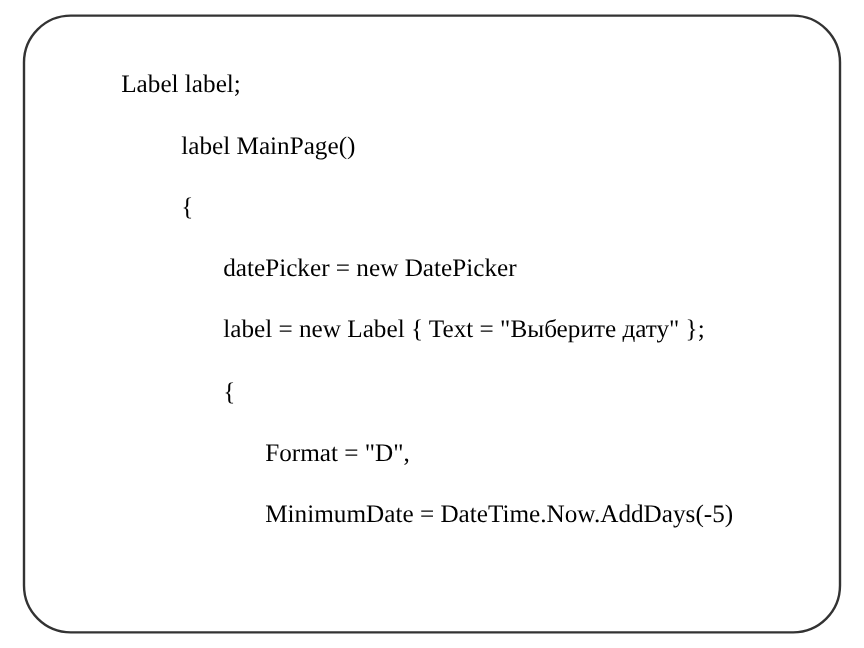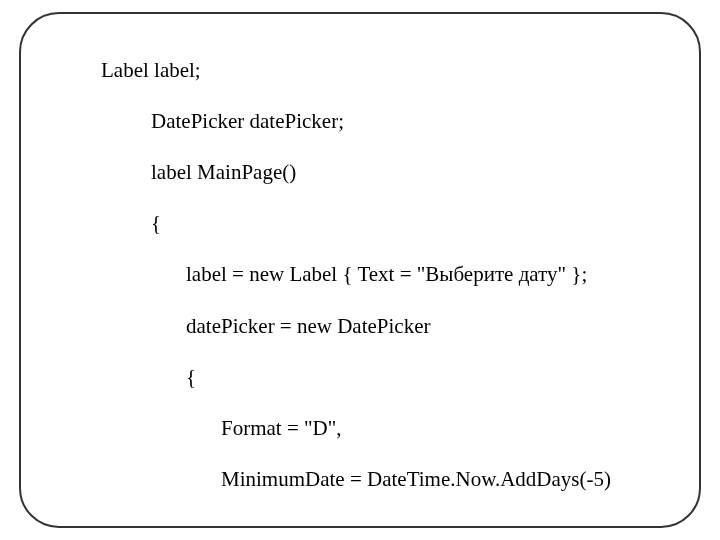--- a/index.html
+++ b/index.html
@@ -37,25 +37,24 @@
     .i2 { padding-left: 120px; }
     .i3 { padding-left: 155px; }
     .i4 { padding-left: 190px; }
   </style>
 </head>
 <body>
 
 <div class="frame">
   <div class="code">
 <div class="i1">Label label;</div>
-<div class="i2">DatePicker datePicker;</div>
 <div class="i2">label MainPage()</div>
 <div class="i2">{</div>
+<div class="i3">datePicker = new DatePicker</div>
 <div class="i3">label = new Label { Text = "Выберите дату" };</div>
-<div class="i3">datePicker = new DatePicker</div>
 <div class="i3">{</div>
 <div class="i4">Format = "D",</div>
 <div class="i4">MinimumDate = DateTime.Now.AddDays(-5)</div>
 
 
 
 
 
 
 

